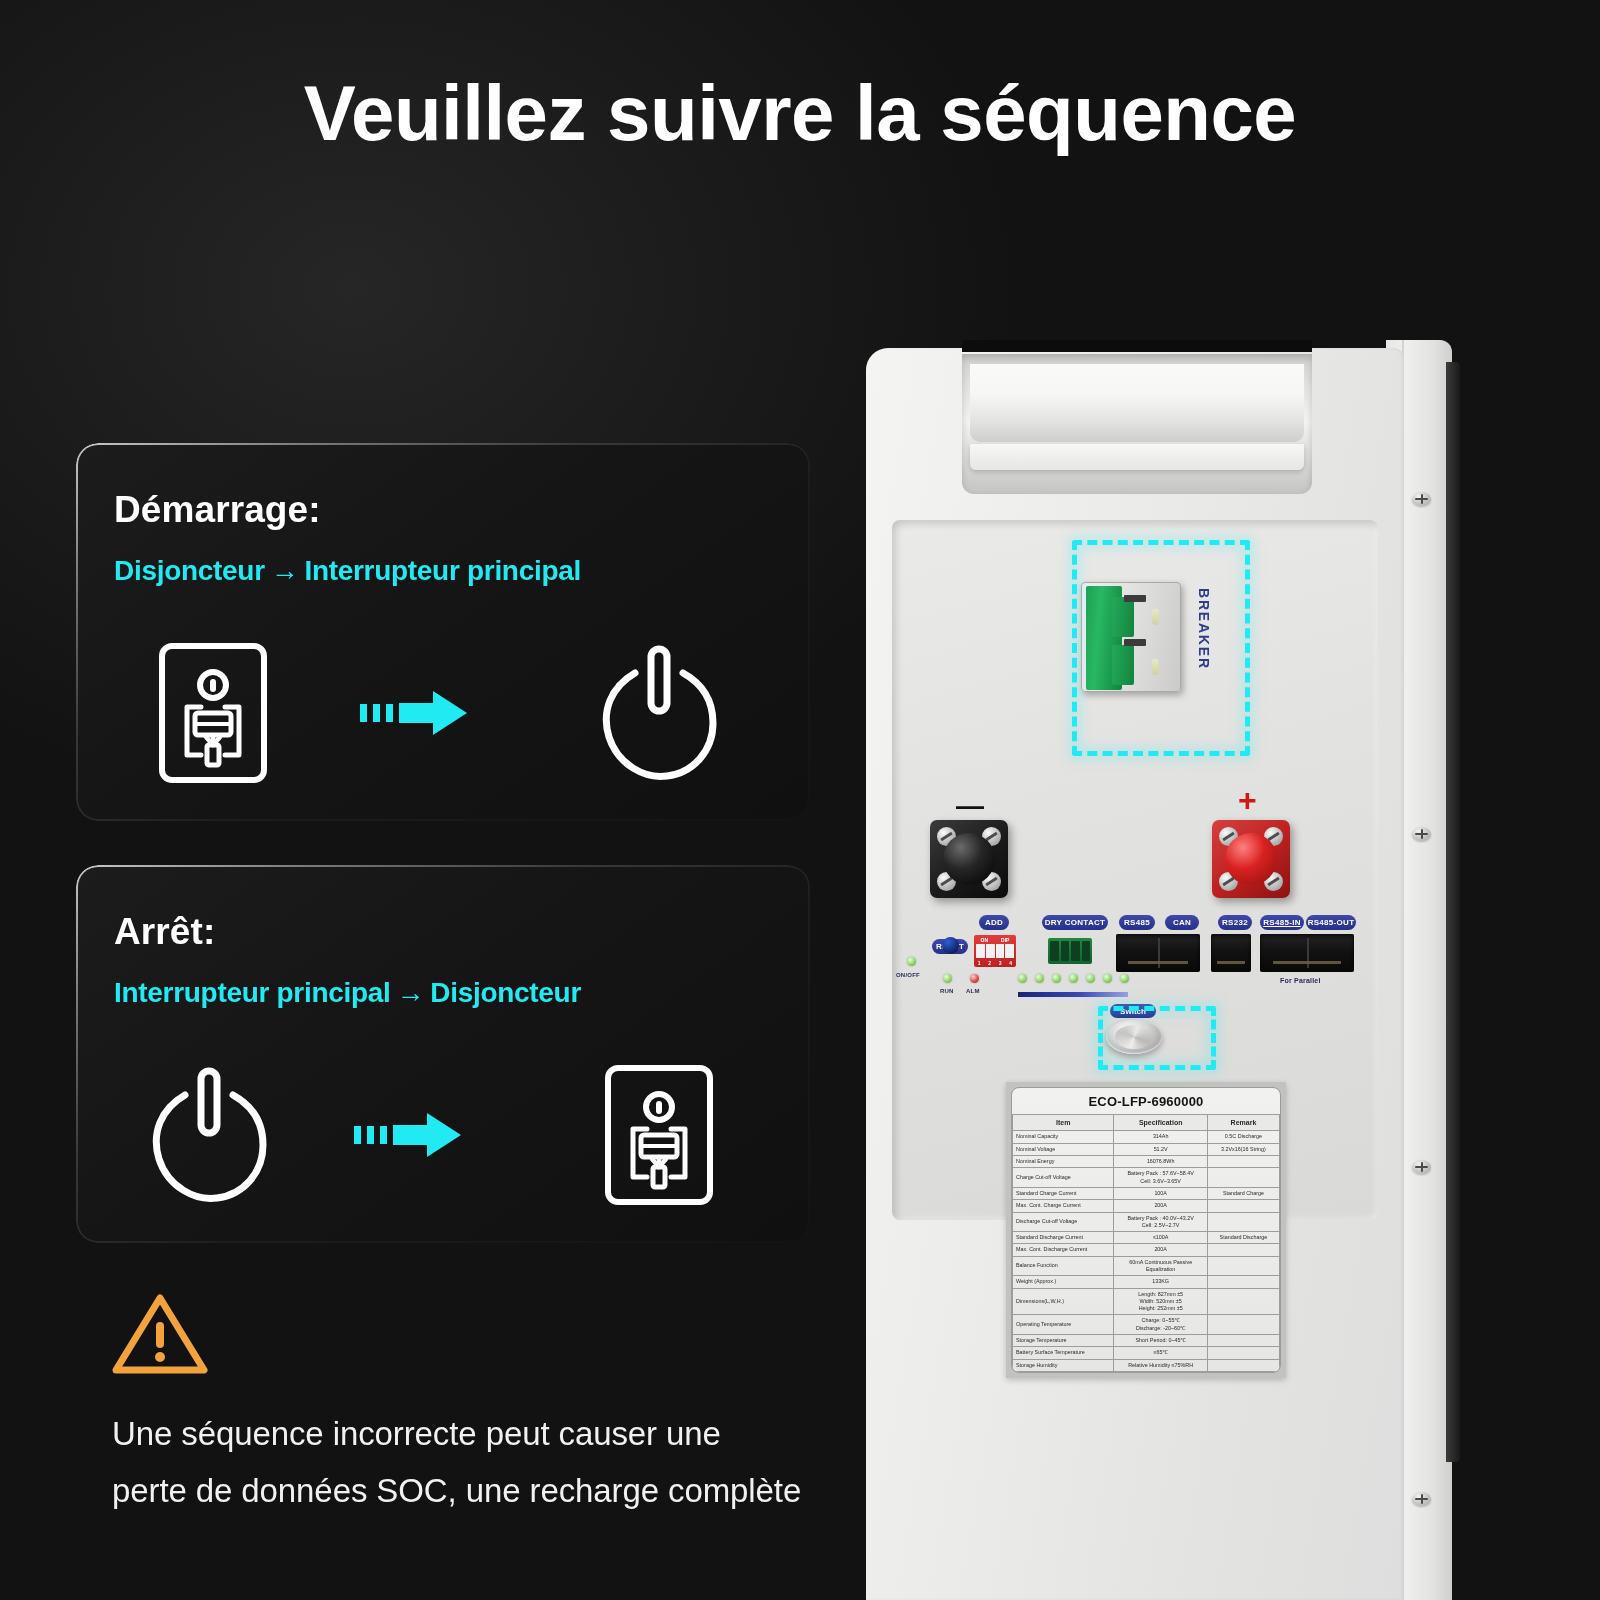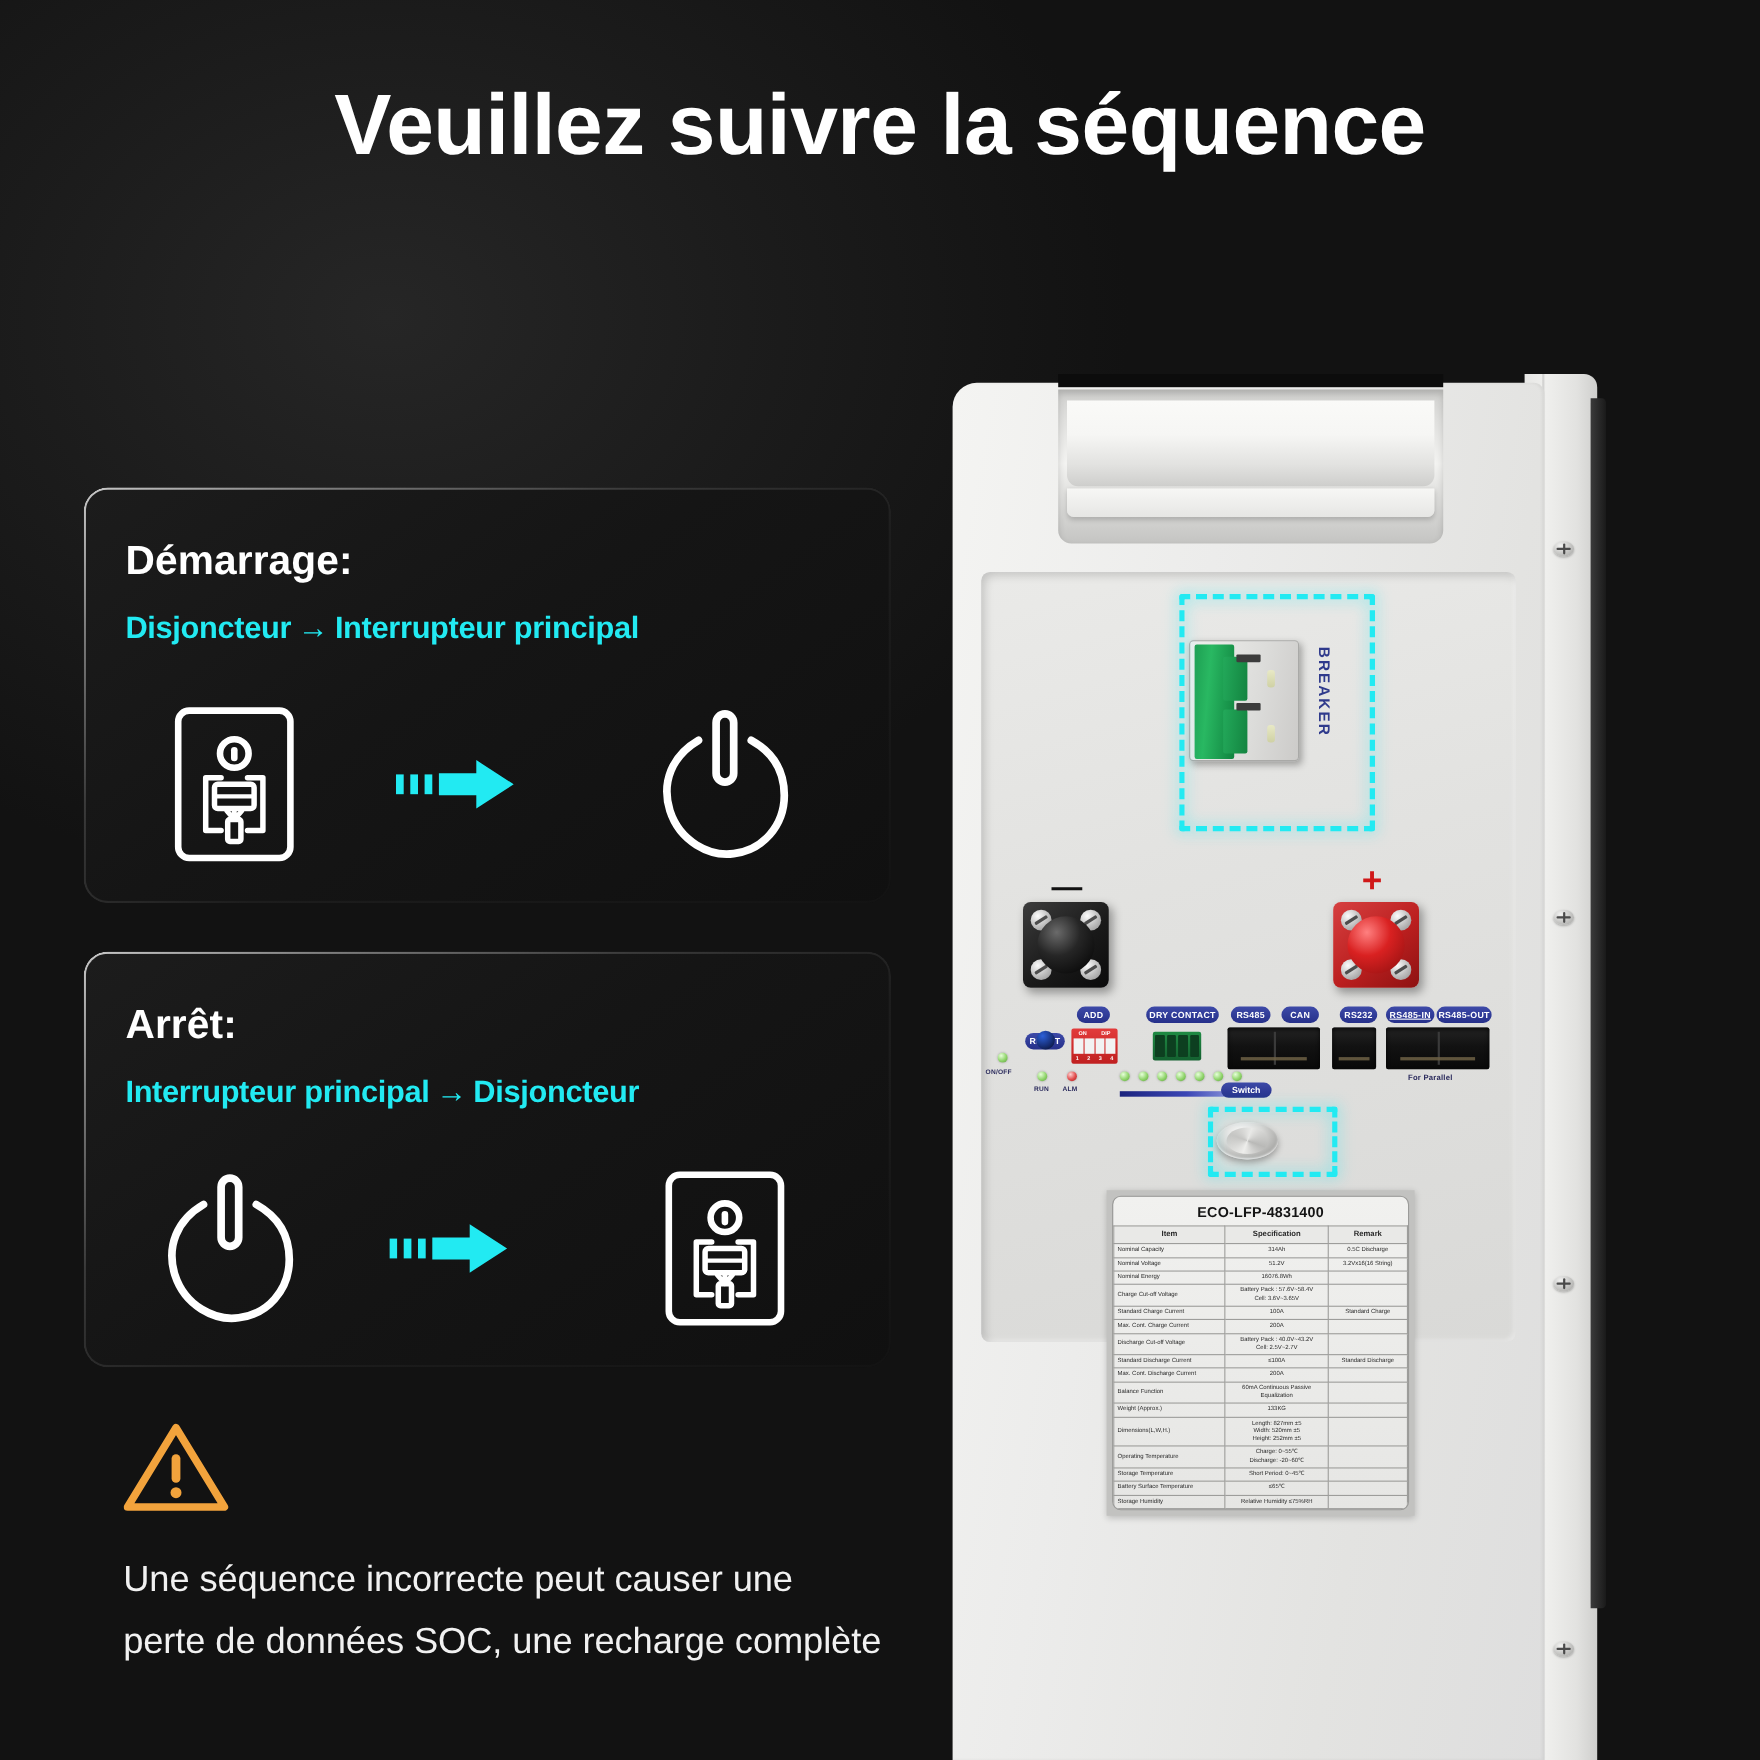--- a/index.html
+++ b/index.html
@@ -452,21 +452,21 @@
   .soc-bar {
     position: absolute;
     left: 152px; top: 619px;
     width: 110px; height: 5px;
     background: linear-gradient(90deg, #1b237d 0%, #3b46b5 55%, #9aa0e0 100%);
   }
 
   
   .switch-badge {
     position: absolute;
-    left: 244px; top: 644px;
+    left: 244px; top: 664px;
     width: 46px; height: 14px;
     background: linear-gradient(180deg, #3d4aa8, #26308a);
     border-radius: 7px;
     color: #fff;
     font-size: 8px;
     font-weight: 700;
     display: flex;
     align-items: center;
     justify-content: center;
   }
@@ -747,21 +747,21 @@
   <div class="soc-bar" style="top:652px;"></div>
 
   <div class="switch-badge">Switch</div>
   <div class="switch-btn"></div>
 
   <div class="dashed" id="dash-breaker"></div>
   <div class="dashed" id="dash-switch"></div>
 
   <div class="spec-label">
     <div class="spec-inner">
-      <div class="spec-title">ECO-LFP-4831400</div>
+      <div class="spec-title">ECO-LFP-6960000</div>
       <table class="spec-table">
         <colgroup>
             <col class="c1">
             <col class="c2">
             <col class="c3">
           </colgroup>
         <thead>
           <tr>
             <th>Item</th>
             <th>Specification</th>

